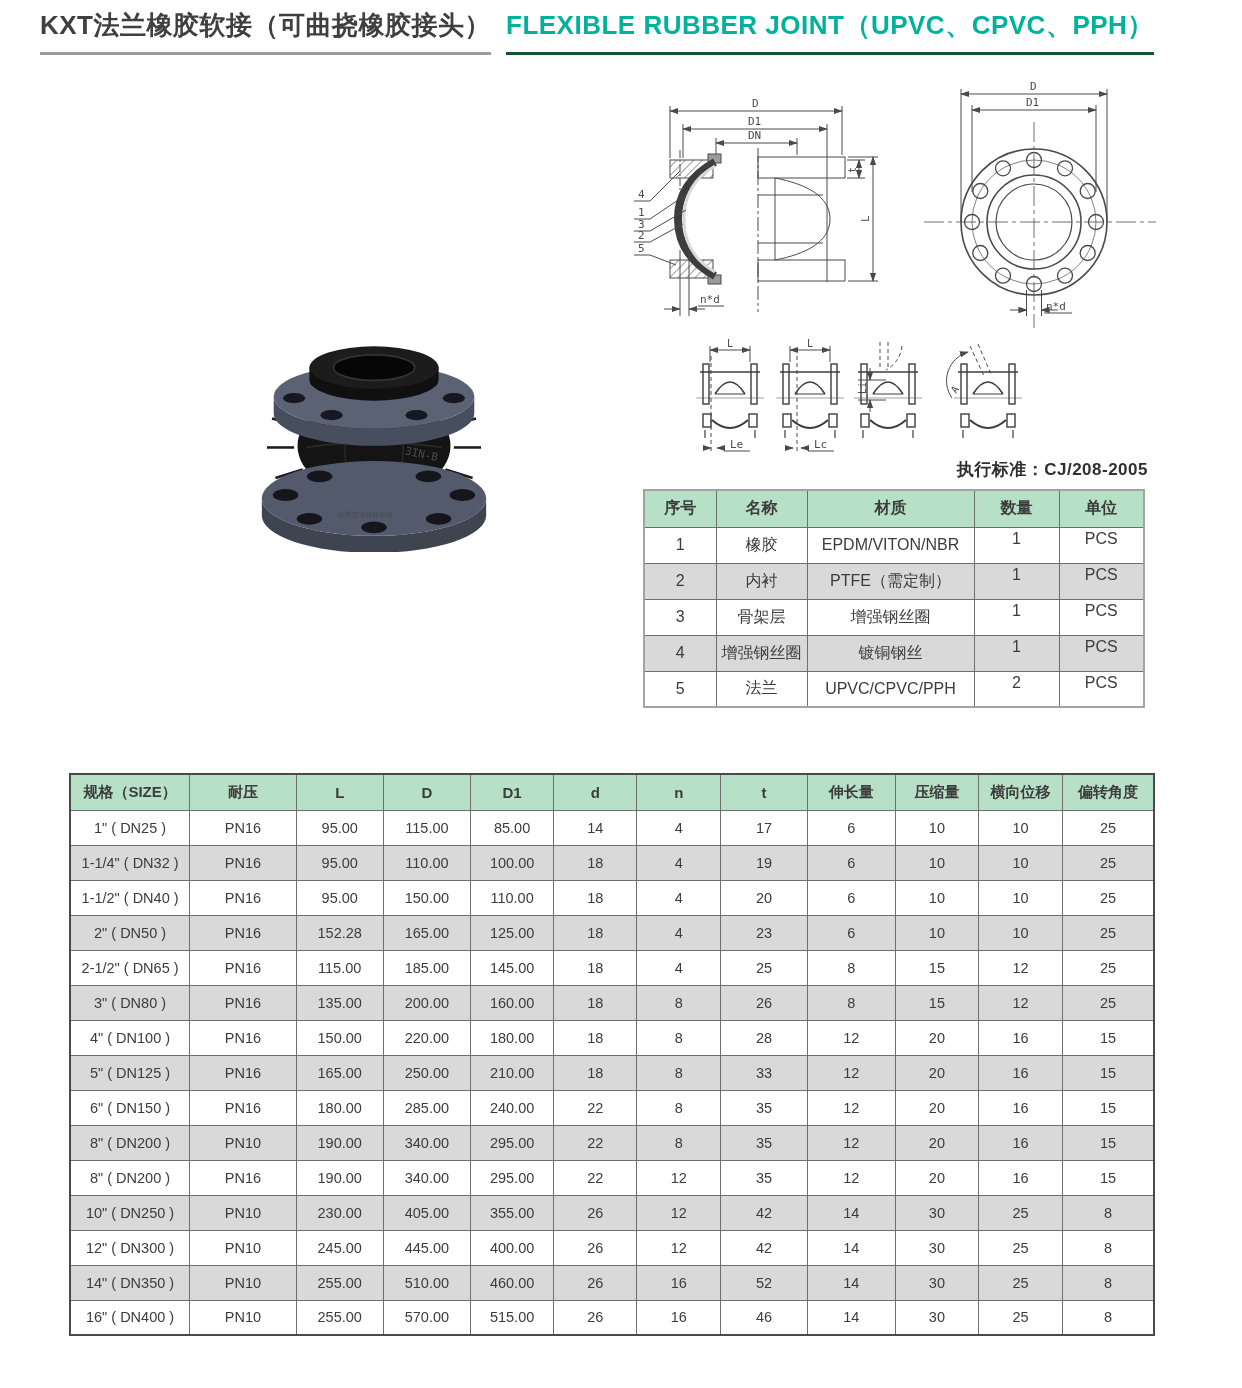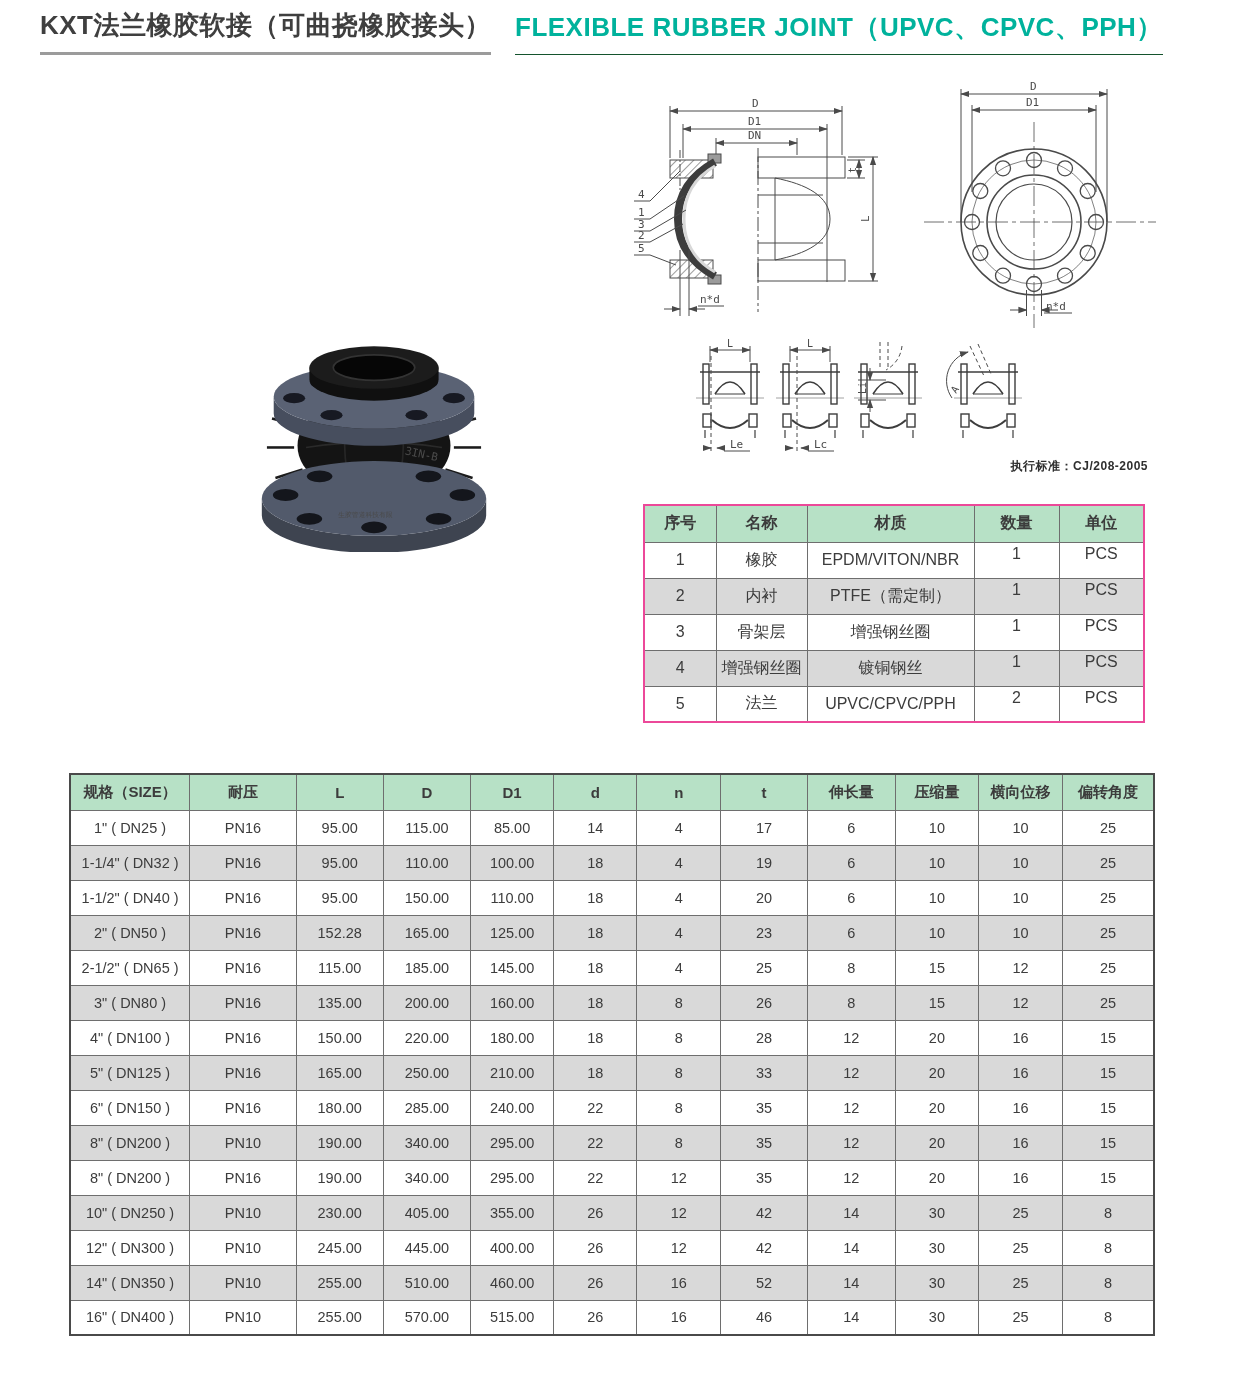--- a/index.html
+++ b/index.html
@@ -1,38 +1,38 @@
 <!DOCTYPE html>
 <html><head>
 <meta charset="utf-8">
 <style>
   * { margin:0; padding:0; box-sizing:border-box; }
   body { background:#ffffff; font-family:"Liberation Sans", sans-serif; }
   .page { position:relative; width:1242px; height:1388px; background:#fff; overflow:hidden; }
 
   
-  .title-row { position:absolute; left:40px; top:8px; display:flex; gap:24px; align-items:flex-end; white-space:nowrap; }
+  .title-row { position:absolute; left:40px; top:8px; display:flex; gap:15px; align-items:flex-end; white-space:nowrap; }
   .title-cn { font-size:26px; font-weight:bold; color:#3f3f3f; letter-spacing:0.5px;
               border-bottom:3px solid #9b9b9b; padding-bottom:9px; }
   .title-en { font-size:26px; font-weight:bold; color:#00b29c; letter-spacing:0.5px;
-              border-bottom:1px solid #14532d; padding-bottom:9px; }
+              border-bottom:3px solid #14532d; padding-bottom:9px; }
 
   
   svg text { font-family:"DejaVu Sans Mono", monospace; fill:#4a4a4a; }
   .draw { position:absolute; }
-  .note { position:absolute; top:458px; right:94px; font-size:12px; font-weight:bold; color:#2f2f2f; letter-spacing:0.5px; }
+  .note { position:absolute; top:458px; right:94px; font-size:17px; font-weight:bold; color:#2f2f2f; letter-spacing:0.5px; }
 
   
   table { border-collapse:collapse; table-layout:fixed; color:#3c3c3c; }
   th, td { border:1px solid #6e6e6e; text-align:center; overflow:hidden; }
   thead th { background:#b7e1c6; }
   tbody tr:nth-child(even) td { background:#d9d9d9; }
 
   
-  .parts-table { position:absolute; left:643px; top:504px; width:500px; border:2px solid #ec4899; font-size:16px; }
+  .parts-table { position:absolute; left:643px; top:489px; width:500px; border:2px solid #a3a3a3; font-size:16px; }
   .parts-table th { height:37px; font-size:16px; }
   .parts-table td { height:36px; }
   .parts-table td:nth-child(4), .parts-table td:nth-child(5) { vertical-align:top; padding-top:2px; }
 
   
   .spec-table { position:absolute; left:69px; top:773px; width:1086px; border:2px solid #4a4a4a; font-size:14.5px; }
   .spec-table th { height:36px; font-size:15px; }
   .spec-table td { height:35px; }
 </style>
 </head>

